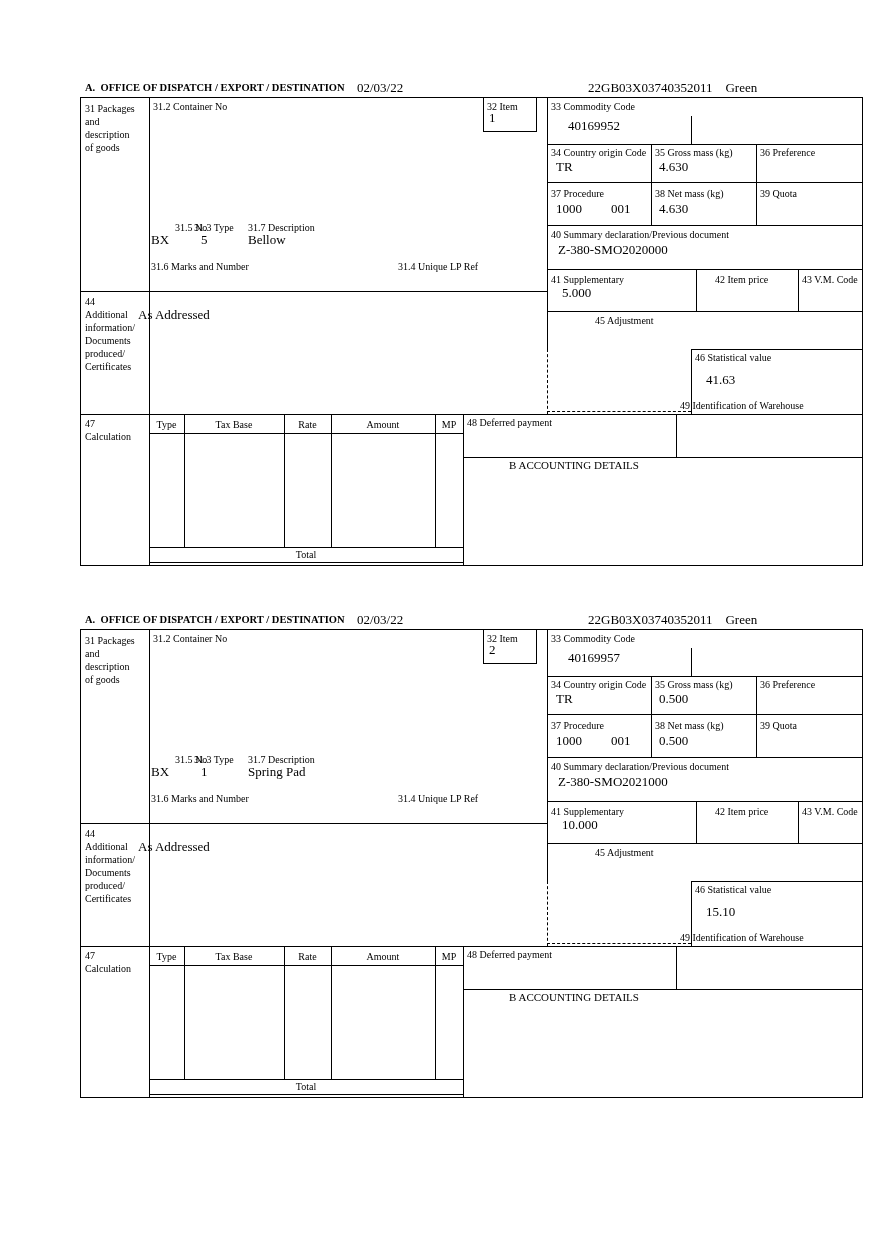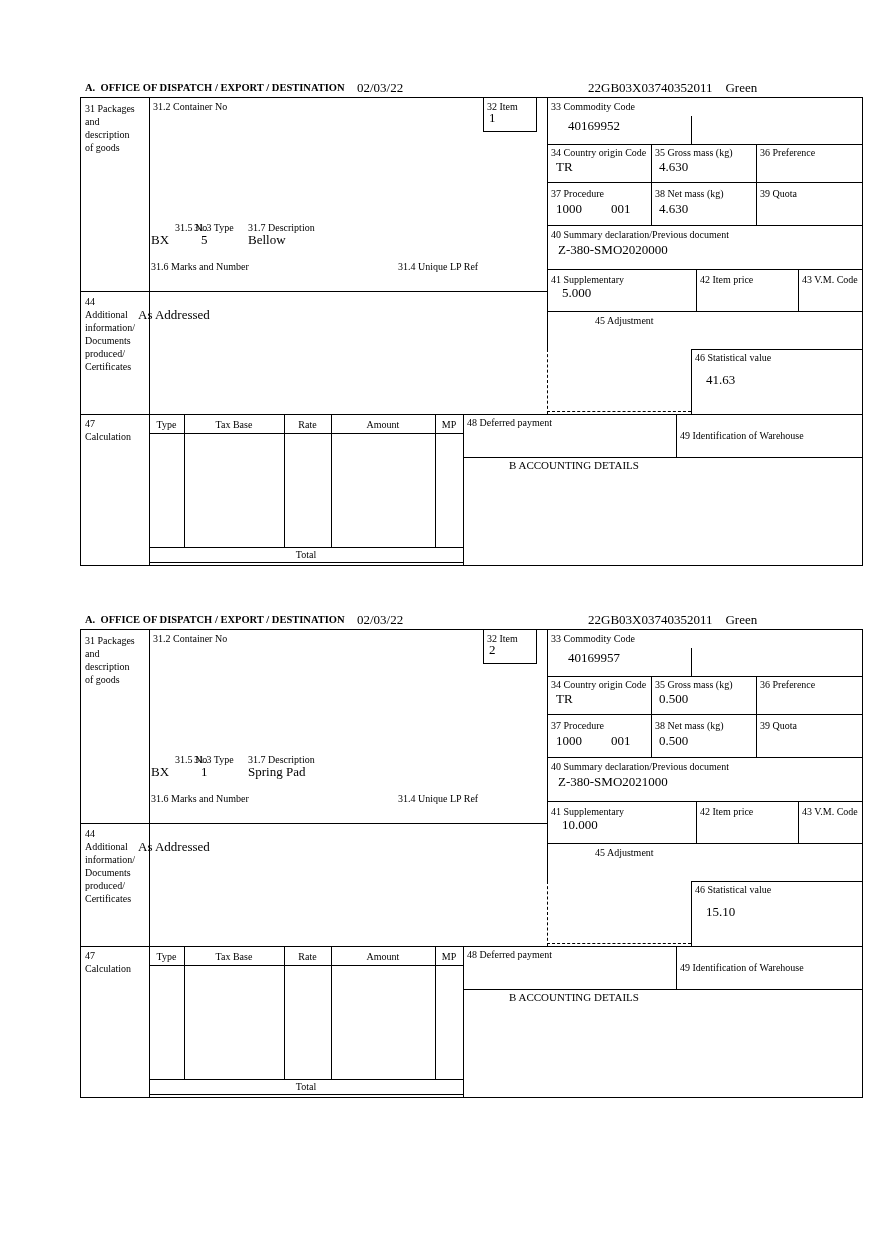--- a/index.html
+++ b/index.html
@@ -75,28 +75,28 @@
   .p37 {left:470px; top:90px;}
   .p38 {left:574px; top:90px;}
   .p39 {left:679px; top:90px;}
   .p40 {left:470px; top:131px;}
   .p315{left:70px; top:124px;margin-left:24px;}
   .p313{left:113px; top:124px;}
   .p317{left:167px; top:124px;}
   .p316{left:70px; top:163px;}
   .p314{left:317px; top:163px;}
   .p41 {left:470px; top:176px;}
-  .p42 {left:619px; top:176px;}
+  .p42 {left:634px; top:176px;}
   .p43 {left:721px; top:176px;}
   .p44 {left:4px; top:197px; width:62px;}
   .p45 {left:470px; top:217px;margin-left:44px;}
   .p46 {left:614px; top:254px;}
   .p47 {left:4px; top:319px; width:62px;}
   .p48 {left:386px; top:319px;}
-  .p49 {left:599px; top:332px;}
+  .p49 {left:599px; top:302px;}
   .pB  {left:386px; top:362px;}
   .pTot{left:68px; top:451px; width:314px;}
   .cT  {left:68px;  top:321px; width:35px;}
   .cTB {left:103px; top:321px; width:100px;}
   .cR  {left:203px; top:321px; width:47px;}
   .cA  {left:250px; top:321px; width:104px;}
   .cMP {left:354px; top:321px; width:28px;}
 
   
   .vItem {left:408px; top:13px;}

